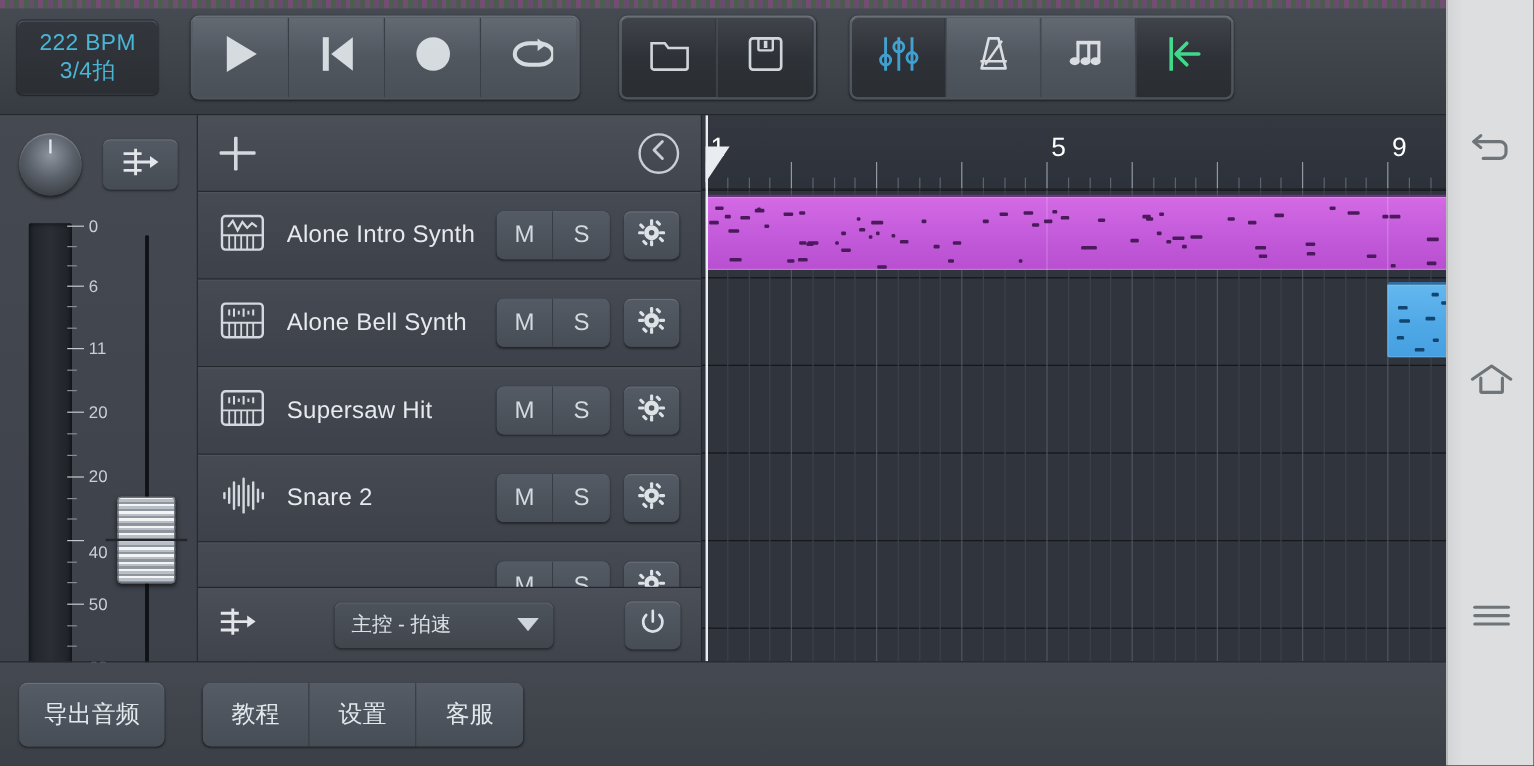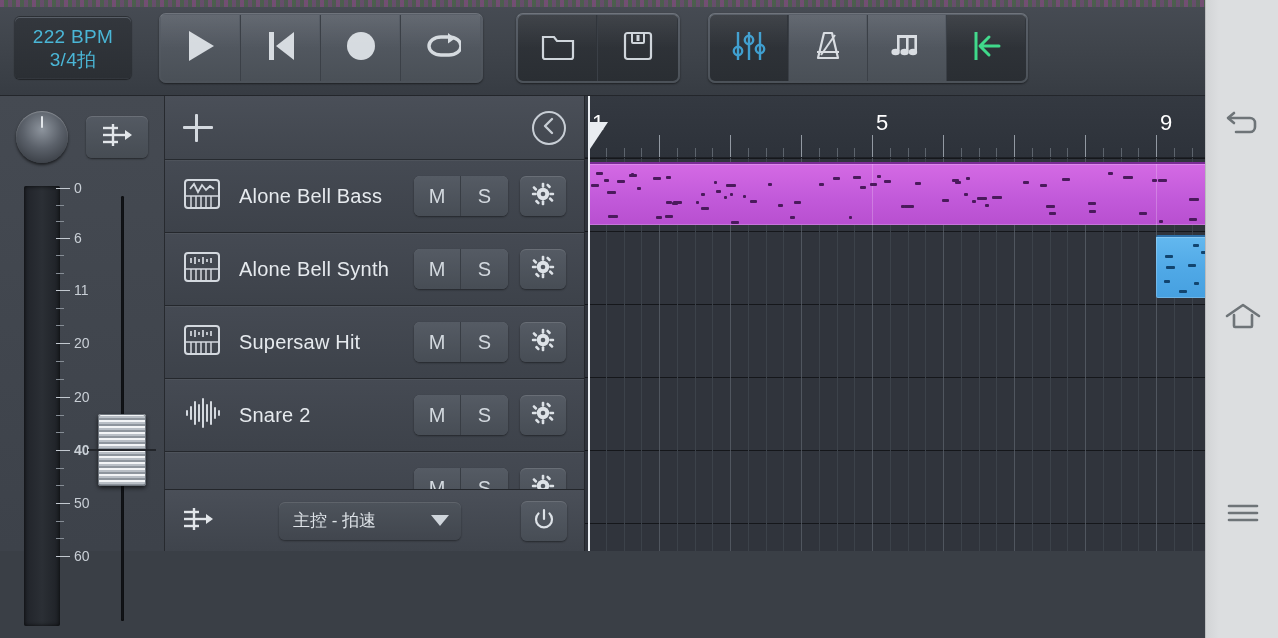--- a/index.html
+++ b/index.html
@@ -473,21 +473,21 @@
         <div class="tlabel" style="top: 8px;">0</div>
         <div class="tick maj" style="top: 58px;"></div>
         <div class="tlabel" style="top: 58px;">6</div>
         <div class="tick maj" style="top: 110px;"></div>
         <div class="tlabel" style="top: 110px;">11</div>
         <div class="tick maj" style="top: 163px;"></div>
         <div class="tlabel" style="top: 163px;">20</div>
         <div class="tick maj" style="top: 217px;"></div>
         <div class="tlabel" style="top: 217px;">20</div>
         <div class="tick maj" style="top: 270px;"></div>
-        <div class="tlabel" style="top: 270px; font-weight: bold;">40</div>
+        <div class="tlabel" style="top: 280px;">40</div>
         <div class="tick maj" style="top: 323px;"></div>
         <div class="tlabel" style="top: 323px;">50</div>
         <div class="tick maj" style="top: 376px;"></div>
         <div class="tlabel" style="top: 376px;">60</div>
         <div class="tick min" style="top: 24.6667px;"></div>
         <div class="tick min" style="top: 41.3333px;"></div>
         <div class="tick min" style="top: 75.3333px;"></div>
         <div class="tick min" style="top: 92.6667px;"></div>
         <div class="tick min" style="top: 127.667px;"></div>
         <div class="tick min" style="top: 145.333px;"></div>
@@ -522,21 +522,21 @@
         <path d="M7 12 L11 7 L15 15 L19 8 L23 13 L27 9 L31 12" fill="none" stroke="#d4d9df" stroke-width="1.8"></path>
         <line x1="2" y1="19" x2="36" y2="19" stroke="#d4d9df" stroke-width="1.6"></line>
         <g stroke="#d4d9df" stroke-width="1.5">
           <line x1="8" y1="19" x2="8" y2="31"></line>
                 <line x1="13" y1="19" x2="13" y2="31"></line>
           <line x1="18" y1="19" x2="18" y2="31"></line>
                 <line x1="23" y1="19" x2="23" y2="31"></line>
           <line x1="28" y1="19" x2="28" y2="31"></line>
         </g>
             </svg></div>
-          <div class="tr-name">Alone Bell Bass</div>
+          <div class="tr-name">Alone Intro Synth</div>
           <div class="ms-group">
             <div class="ms-btn m">M</div>
             <div class="ms-btn s">S</div>
           </div>
           <div class="gear-btn">
             <span><svg width="24" height="24" viewBox="0 0 24 24">
       <path fill="#dde2e7" d="M12 8.2a3.8 3.8 0 1 0 0 7.6 3.8 3.8 0 0 0 0-7.6zm0 5.8a2 2 0 1 1 0-4 2 2 0 0 1 0 4z"></path>
       <path fill="#dde2e7" d="M13.3 1.5h-2.6l-.5 2.4a8.6 8.6 0 0 0-1.7.7L6.5 3.2 4.7 5l1.4 2a8.6 8.6 0 0 0-.7 1.7l-2.4.5v2.6l2.4.5c.17.6.4 1.17.7 1.7l-1.4 2 1.8 1.8 2-1.4c.53.3 1.1.53 1.7.7l.5 2.4h2.6l.5-2.4c.6-.17 1.17-.4 1.7-.7l2 1.4 1.8-1.8-1.4-2c.3-.53.53-1.1.7-1.7l2.4-.5V9.2l-2.4-.5a8.6 8.6 0 0 0-.7-1.7l1.4-2L17.5 3.2l-2 1.4a8.6 8.6 0 0 0-1.7-.7z" opacity="0"></path>
       <g fill="#dde2e7">
         <rect x="10.7" y="0.8" width="2.6" height="5" rx="1"></rect>
@@ -899,20 +899,30 @@
           <div class="note bluedark" style="left: 23.4264px; top: 53.3296px; width: 8px;"></div>
           <div class="note bluedark" style="left: 7.6458px; top: 43.3743px; width: 6px;"></div>
           <div class="note bluedark" style="left: 8.81368px; top: 17.9511px; width: 8px;"></div>
           <div class="note bluedark" style="left: 38.1589px; top: 45.0275px; width: 5px;"></div>
         </div>
       </div>
     <div class="playhead" id="playhead" style="left: 3px;"></div>
     <div class="playhead-flag" id="playhead-flag" style="left: 3px;"></div>
   </div>
 
+  <div class="bottombar">
+    <div class="export-btn">
+      <span>导出音频</span>
+    </div>
+    <div class="nav-group" id="nav-group">
+        <div class="nav-btn">教程</div>
+        <div class="nav-btn">设置</div>
+        <div class="nav-btn">客服</div>
+      </div>
+  </div>
 
   <div class="androidnav">
     <div class="anav-item" style="top:96px">
       <span>
         <svg width="38" height="30" viewBox="0 0 38 30">
           <path d="M10 6 L4 11 L10 16" fill="none" stroke="#6e7478" stroke-width="2.6" stroke-linecap="round" stroke-linejoin="round"></path>
           <path d="M4.5 11 H26 a5 5 0 0 1 5 5 v4 a5 5 0 0 1 -5 5 H12" fill="none" stroke="#6e7478" stroke-width="2.6" stroke-linecap="round" stroke-linejoin="round"></path>
         </svg>
       </span>
     </div>

